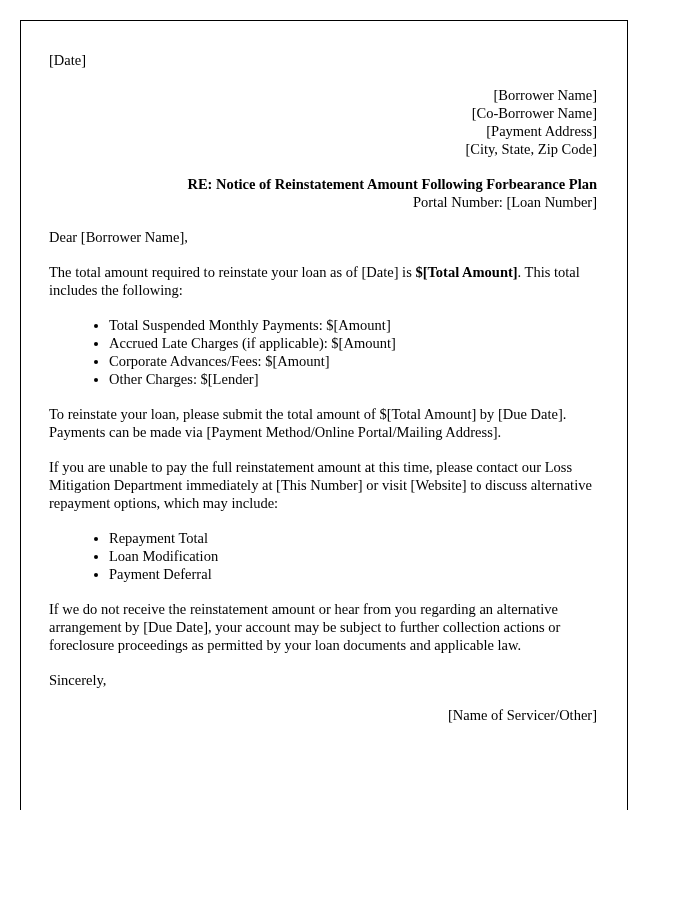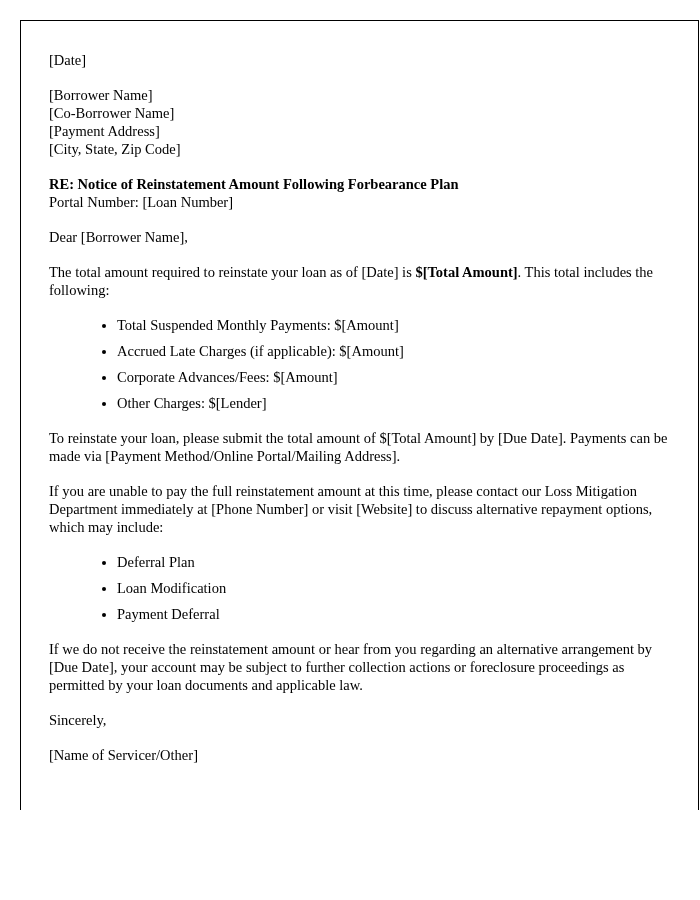--- a/index.html
+++ b/index.html
@@ -9,39 +9,39 @@
     height: 900px;
     background: #ffffff;
     overflow: hidden;
     font-family: "Liberation Serif", "DejaVu Serif", serif;
     color: #000000;
   }
   .page {
     position: absolute;
     left: 20px;
     top: 20px;
-    width: 679px;
+    width: 608px;
     height: 790px;
     border: 1.5px solid #000000;
     border-bottom: none;
     padding: 30px 30px 0 28px;
     font-size: 14.5px;
     line-height: 18px;
     overflow: hidden;
   }
   .para { margin: 0 0 17px 0; }
-  .block { margin: 0 0 17px 0; }
+  .block { margin: 0 0 17px 0; text-align: right; }
   .line { margin: 0; }
   .bold { font-weight: bold; }
   ul.bullets {
     margin: 0 0 17px 0;
     padding: 0 0 0 60px;
     list-style: disc;
   }
-  ul.bullets li { margin: 8px; }
+  ul.bullets li { margin: 0; }
 </style>
 </head>
 <body>
 
 <div class="page">
 
   <p class="para">[Date]</p>
 
   <div class="block">
     <div class="line">[Borrower Name]</div>
@@ -62,24 +62,24 @@
 
   <ul class="bullets">
     <li>Total Suspended Monthly Payments: $[Amount]</li>
     <li>Accrued Late Charges (if applicable): $[Amount]</li>
     <li>Corporate Advances/Fees: $[Amount]</li>
     <li>Other Charges: $[Lender]</li>
   </ul>
 
   <p class="para">To reinstate your loan, please submit the total amount of $[Total Amount] by [Due Date]. Payments can be made via [Payment Method/Online Portal/Mailing Address].</p>
 
-  <p class="para">If you are unable to pay the full reinstatement amount at this time, please contact our Loss Mitigation Department immediately at [Phone Number] or visit [Website] to discuss alternative repayment options, which may include:</p>
+  <p class="para">If you are unable to pay the full reinstatement amount at this time, please contact our Loss Mitigation Department immediately at [This Number] or visit [Website] to discuss alternative repayment options, which may include:</p>
 
   <ul class="bullets">
-    <li>Deferral Plan</li>
+    <li>Repayment Total</li>
     <li>Loan Modification</li>
     <li>Payment Deferral</li>
   </ul>
 
   <p class="para">If we do not receive the reinstatement amount or hear from you regarding an alternative arrangement by [Due Date], your account may be subject to further collection actions or foreclosure proceedings as permitted by your loan documents and applicable law.</p>
 
   <p class="para">Sincerely,</p>
 
   <div class="block">
     <div class="line">[Name of Servicer/Other]</div>

